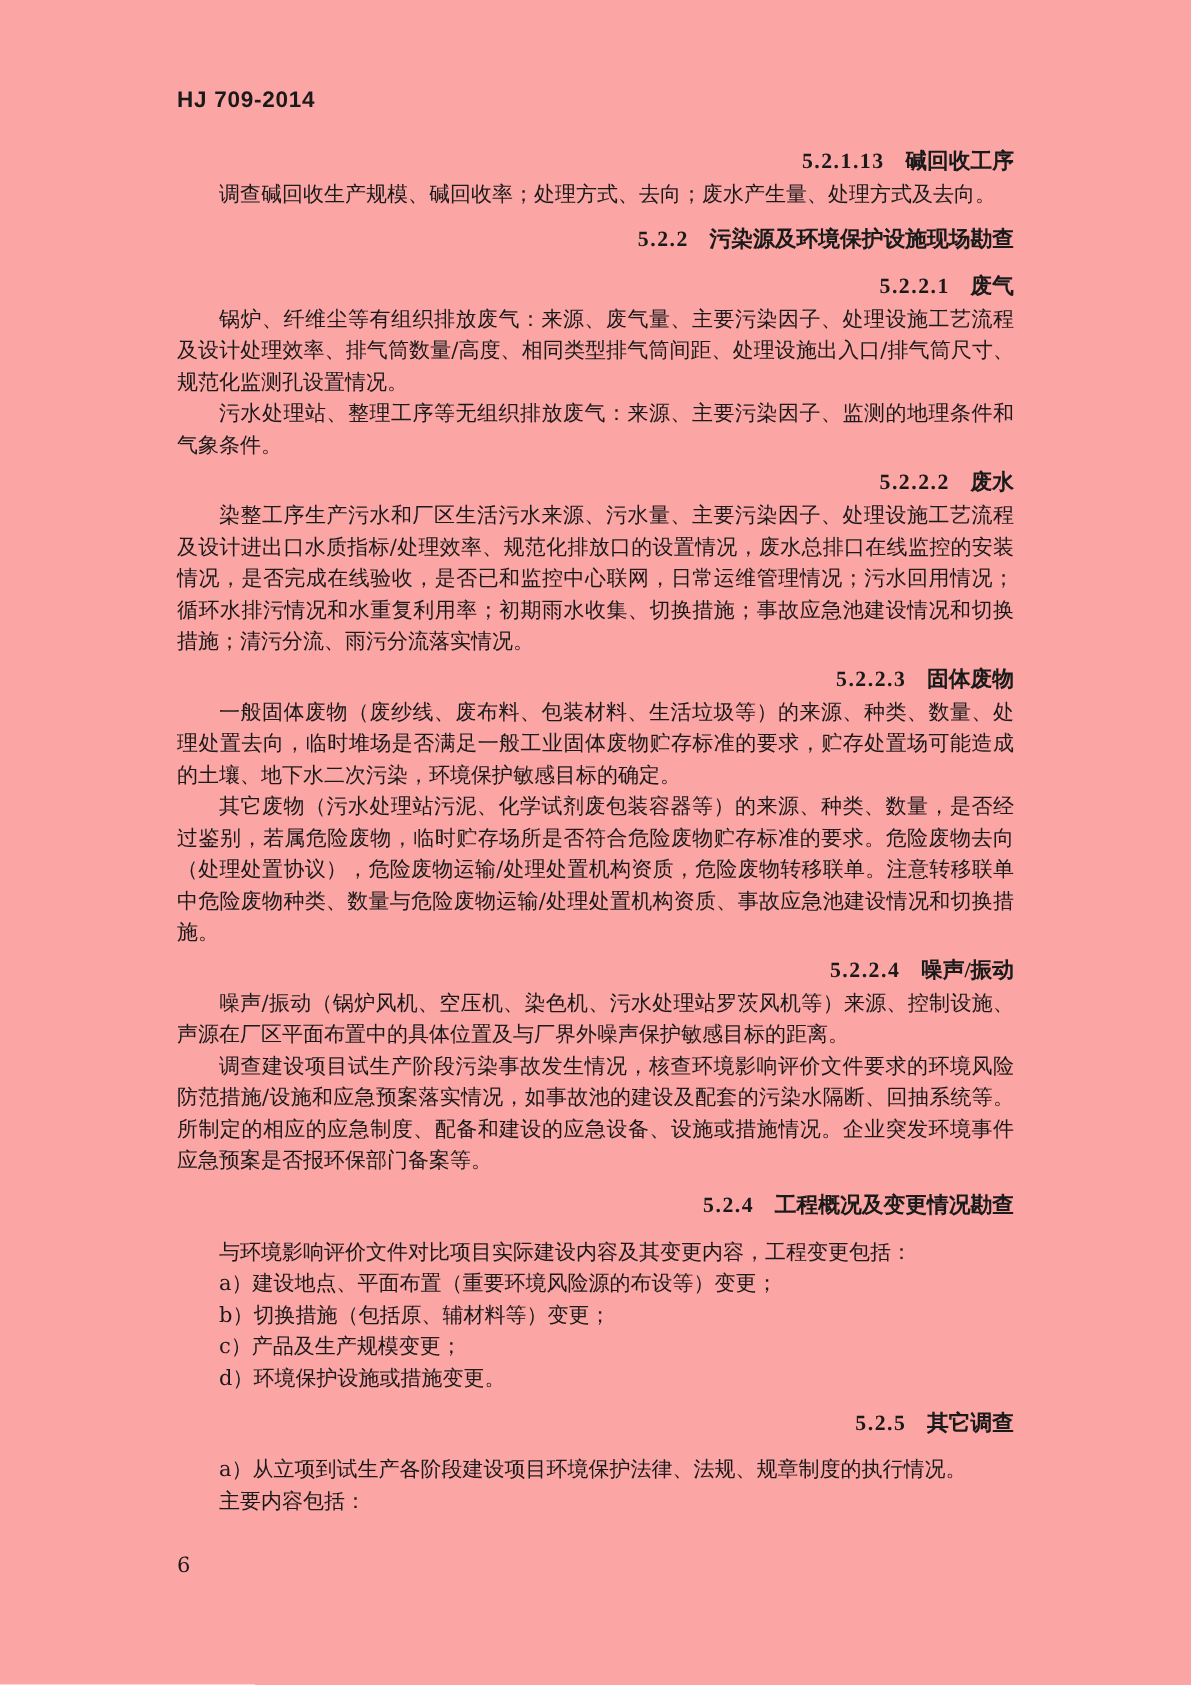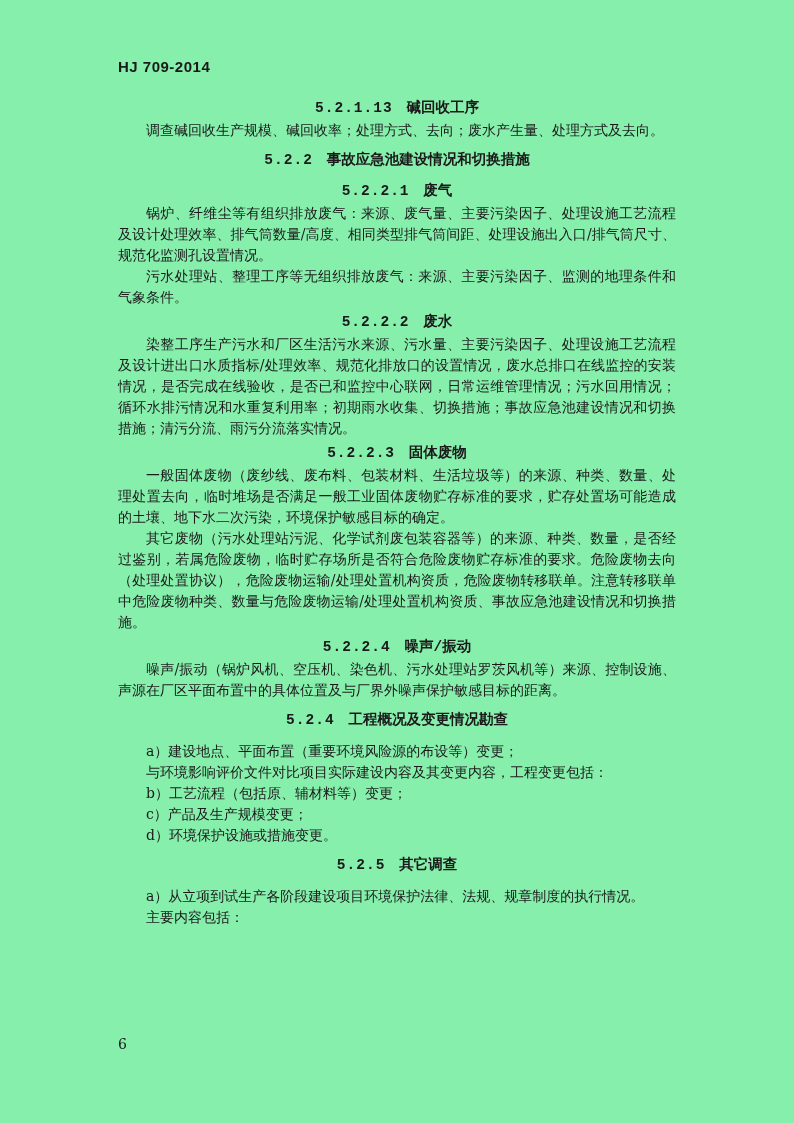--- a/index.html
+++ b/index.html
@@ -4,21 +4,21 @@
 <style>
   html, body {
     margin: 0;
     padding: 0;
     background: #ffffff;
   }
   .page {
     position: relative;
     width: 794px;
     height: 1123px;
-    background: #86efac;
+    background: #fca5a5;
     color: #1a1a1a;
     overflow: hidden;
     font-family: "DejaVu Serif", "Liberation Serif", serif;
   }
   .doc-header {
     position: absolute;
     left: 118px;
     top: 58px;
     font-family: "Liberation Sans", sans-serif;
     font-weight: bold;
@@ -29,24 +29,24 @@
   .content {
     position: absolute;
     left: 118px;
     top: 94px;
     width: 558px;
     font-size: 14px;
     line-height: 21px;
     text-align: justify;
   }
   .heading {
-    font-family: Liberation Mono, monospace;
+    font-family: Liberation Serif, serif;
     font-weight: bold;
     font-size: 14.5px;
-    text-align: center;
+    text-align: right;
   }
   .heading.level-4 { margin-top: 4px; margin-bottom: 1px; }
   .heading.level-3 { margin-top: 9px; margin-bottom: 10px; }
   .sec-num {
     letter-spacing: 1px;
     margin-right: 0.95em;
   }
   .para {
     margin: 0;
     text-indent: 2em;
@@ -64,47 +64,48 @@
 
 <div class="page">
   <div class="doc-header">HJ 709-2014</div>
 
   <div class="content" id="content">
       <section>
         <div class="heading level-4"><span class="sec-num">5.2.1.13</span><span class="sec-title">碱回收工序</span></div>
         <p class="para">调查碱回收生产规模、碱回收率；处理方式、去向；废水产生量、处理方式及去向。</p>
       </section>
       <section>
-        <div class="heading level-3"><span class="sec-num">5.2.2</span><span class="sec-title">事故应急池建设情况和切换措施</span></div>
+        <div class="heading level-3"><span class="sec-num">5.2.2</span><span class="sec-title">污染源及环境保护设施现场勘查</span></div>
       </section>
       <section>
         <div class="heading level-4"><span class="sec-num">5.2.2.1</span><span class="sec-title">废气</span></div>
         <p class="para">锅炉、纤维尘等有组织排放废气：来源、废气量、主要污染因子、处理设施工艺流程及设计处理效率、排气筒数量/高度、相同类型排气筒间距、处理设施出入口/排气筒尺寸、规范化监测孔设置情况。</p>
         <p class="para">污水处理站、整理工序等无组织排放废气：来源、主要污染因子、监测的地理条件和气象条件。</p>
       </section>
       <section>
         <div class="heading level-4"><span class="sec-num">5.2.2.2</span><span class="sec-title">废水</span></div>
         <p class="para">染整工序生产污水和厂区生活污水来源、污水量、主要污染因子、处理设施工艺流程及设计进出口水质指标/处理效率、规范化排放口的设置情况，废水总排口在线监控的安装情况，是否完成在线验收，是否已和监控中心联网，日常运维管理情况；污水回用情况；循环水排污情况和水重复利用率；初期雨水收集、切换措施；事故应急池建设情况和切换措施；清污分流、雨污分流落实情况。</p>
       </section>
       <section>
         <div class="heading level-4"><span class="sec-num">5.2.2.3</span><span class="sec-title">固体废物</span></div>
         <p class="para">一般固体废物（废纱线、废布料、包装材料、生活垃圾等）的来源、种类、数量、处理处置去向，临时堆场是否满足一般工业固体废物贮存标准的要求，贮存处置场可能造成的土壤、地下水二次污染，环境保护敏感目标的确定。</p>
         <p class="para">其它废物（污水处理站污泥、化学试剂废包装容器等）的来源、种类、数量，是否经过鉴别，若属危险废物，临时贮存场所是否符合危险废物贮存标准的要求。危险废物去向（处理处置协议），危险废物运输/处理处置机构资质，危险废物转移联单。注意转移联单中危险废物种类、数量与危险废物运输/处理处置机构资质、事故应急池建设情况和切换措施。</p>
       </section>
       <section>
         <div class="heading level-4"><span class="sec-num">5.2.2.4</span><span class="sec-title">噪声/振动</span></div>
         <p class="para">噪声/振动（锅炉风机、空压机、染色机、污水处理站罗茨风机等）来源、控制设施、声源在厂区平面布置中的具体位置及与厂界外噪声保护敏感目标的距离。</p>
       </section>
       <section>
+        <p class="para">调查建设项目试生产阶段污染事故发生情况，核查环境影响评价文件要求的环境风险防范措施/设施和应急预案落实情况，如事故池的建设及配套的污染水隔断、回抽系统等。所制定的相应的应急制度、配备和建设的应急设备、设施或措施情况。企业突发环境事件应急预案是否报环保部门备案等。</p>
       </section>
       <section>
         <div class="heading level-3"><span class="sec-num">5.2.4</span><span class="sec-title">工程概况及变更情况勘查</span></div>
+        <p class="para">与环境影响评价文件对比项目实际建设内容及其变更内容，工程变更包括：</p>
         <p class="para">a）建设地点、平面布置（重要环境风险源的布设等）变更；</p>
-        <p class="para">与环境影响评价文件对比项目实际建设内容及其变更内容，工程变更包括：</p>
-        <p class="para">b）工艺流程（包括原、辅材料等）变更；</p>
+        <p class="para">b）切换措施（包括原、辅材料等）变更；</p>
         <p class="para">c）产品及生产规模变更；</p>
         <p class="para">d）环境保护设施或措施变更。</p>
       </section>
       <section>
         <div class="heading level-3"><span class="sec-num">5.2.5</span><span class="sec-title">其它调查</span></div>
         <p class="para">a）从立项到试生产各阶段建设项目环境保护法律、法规、规章制度的执行情况。</p>
         <p class="para">主要内容包括：</p>
       </section>
     </div>
 

